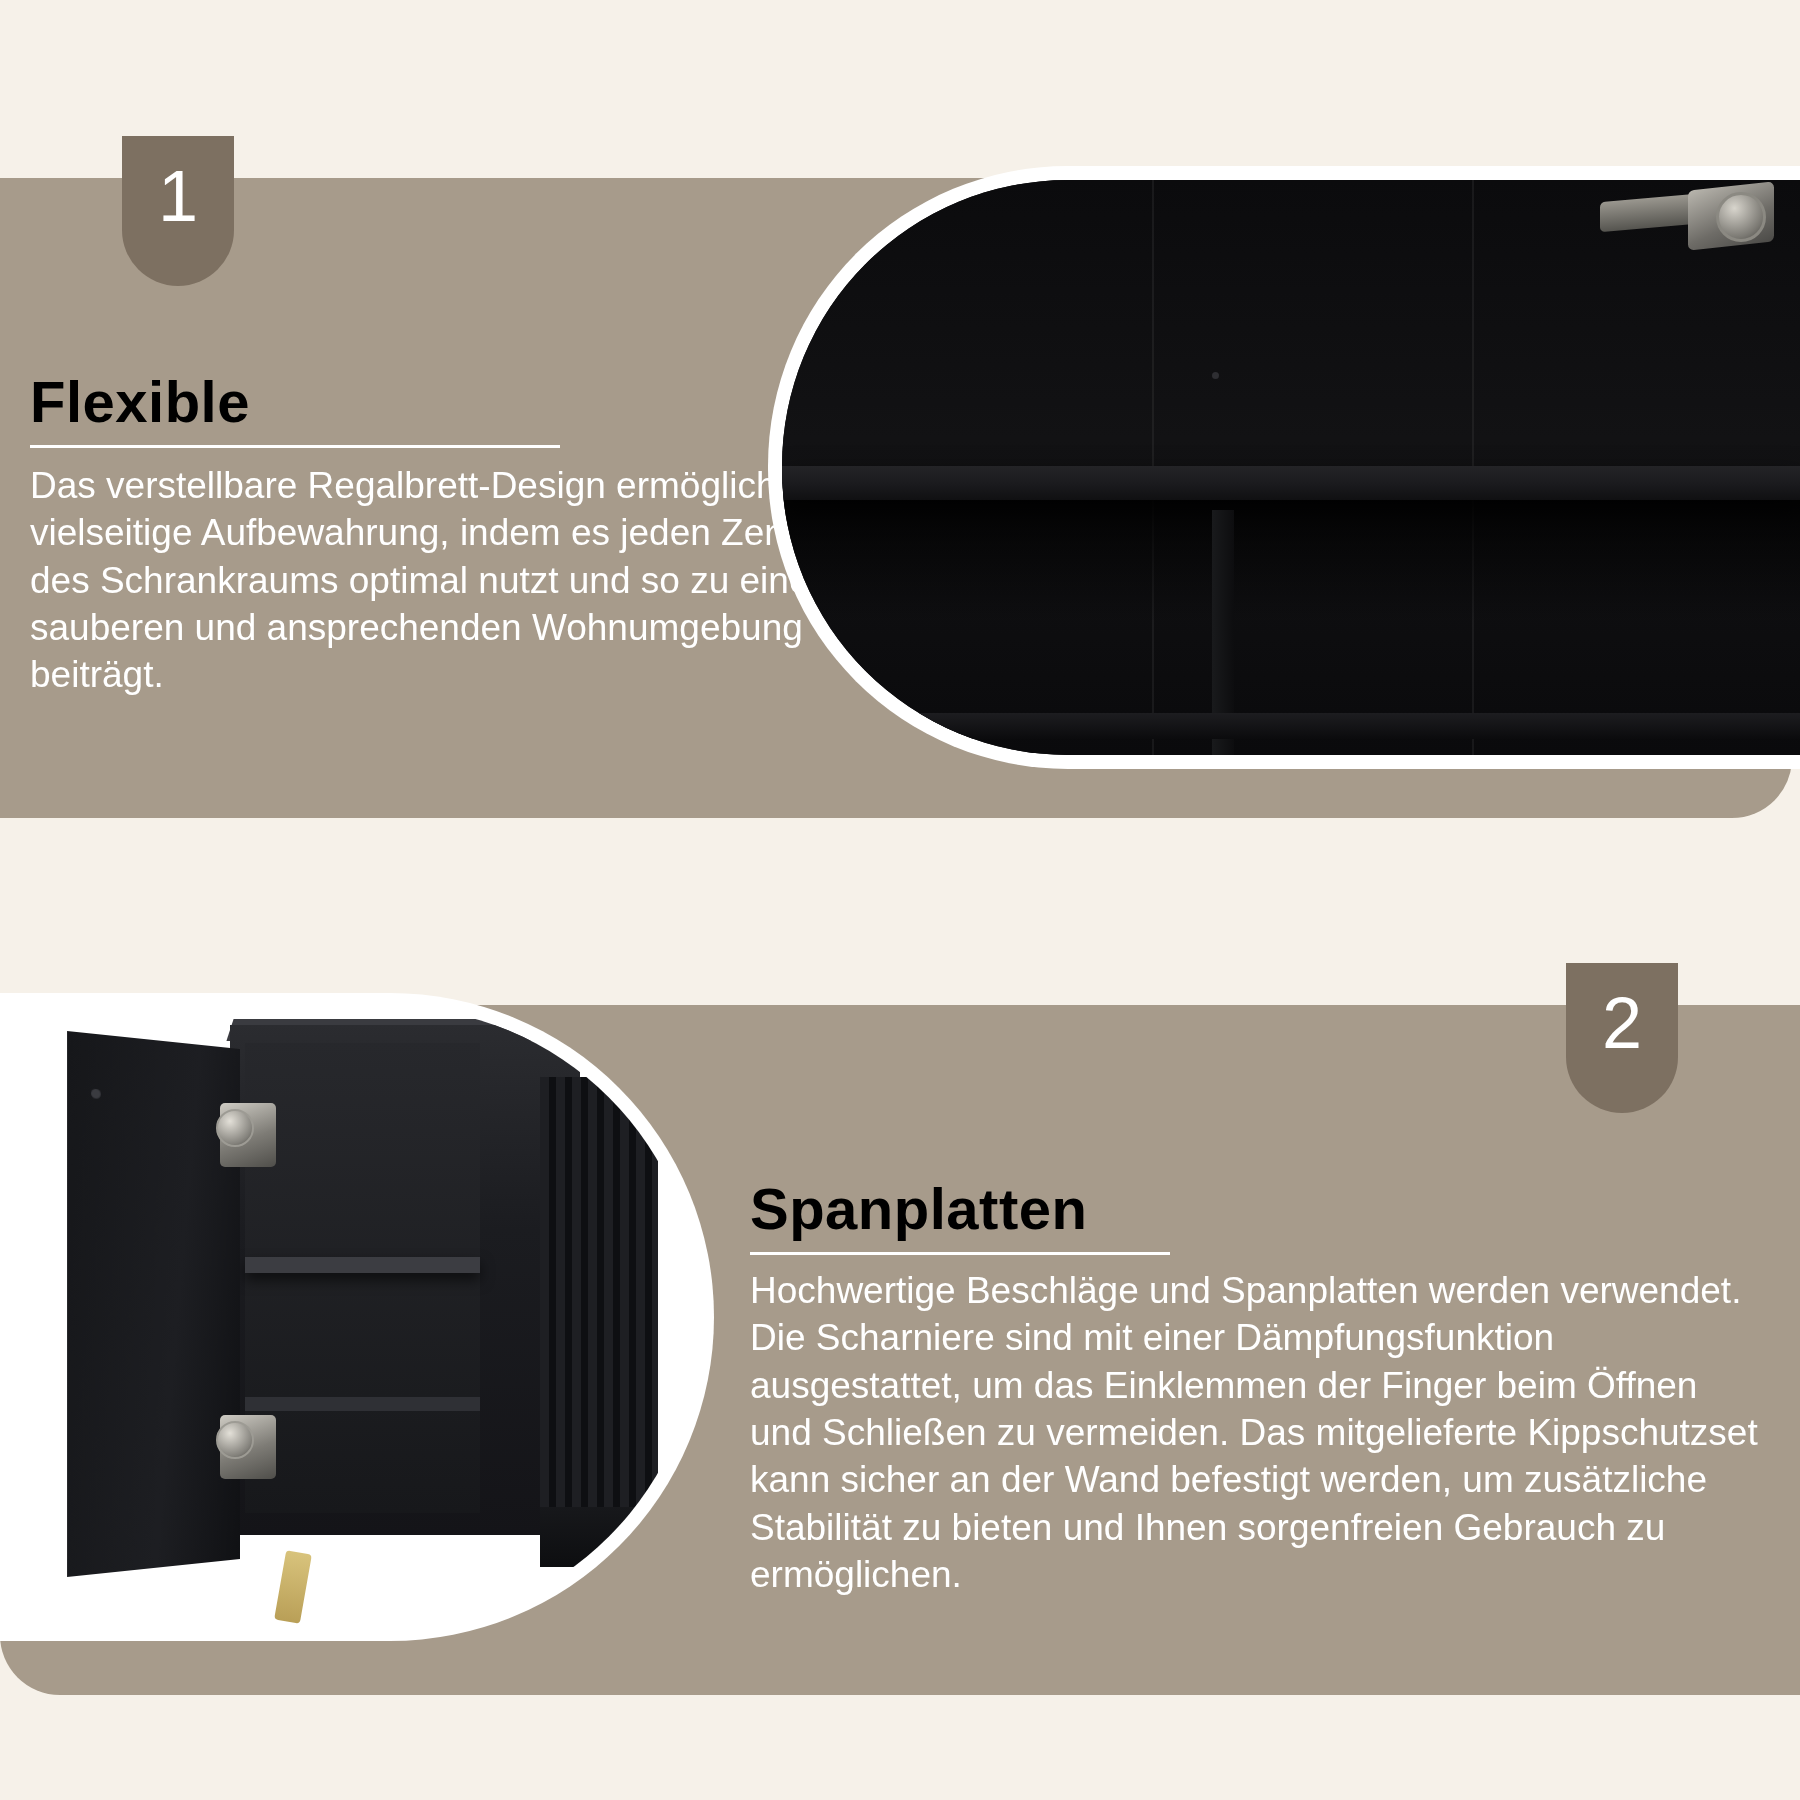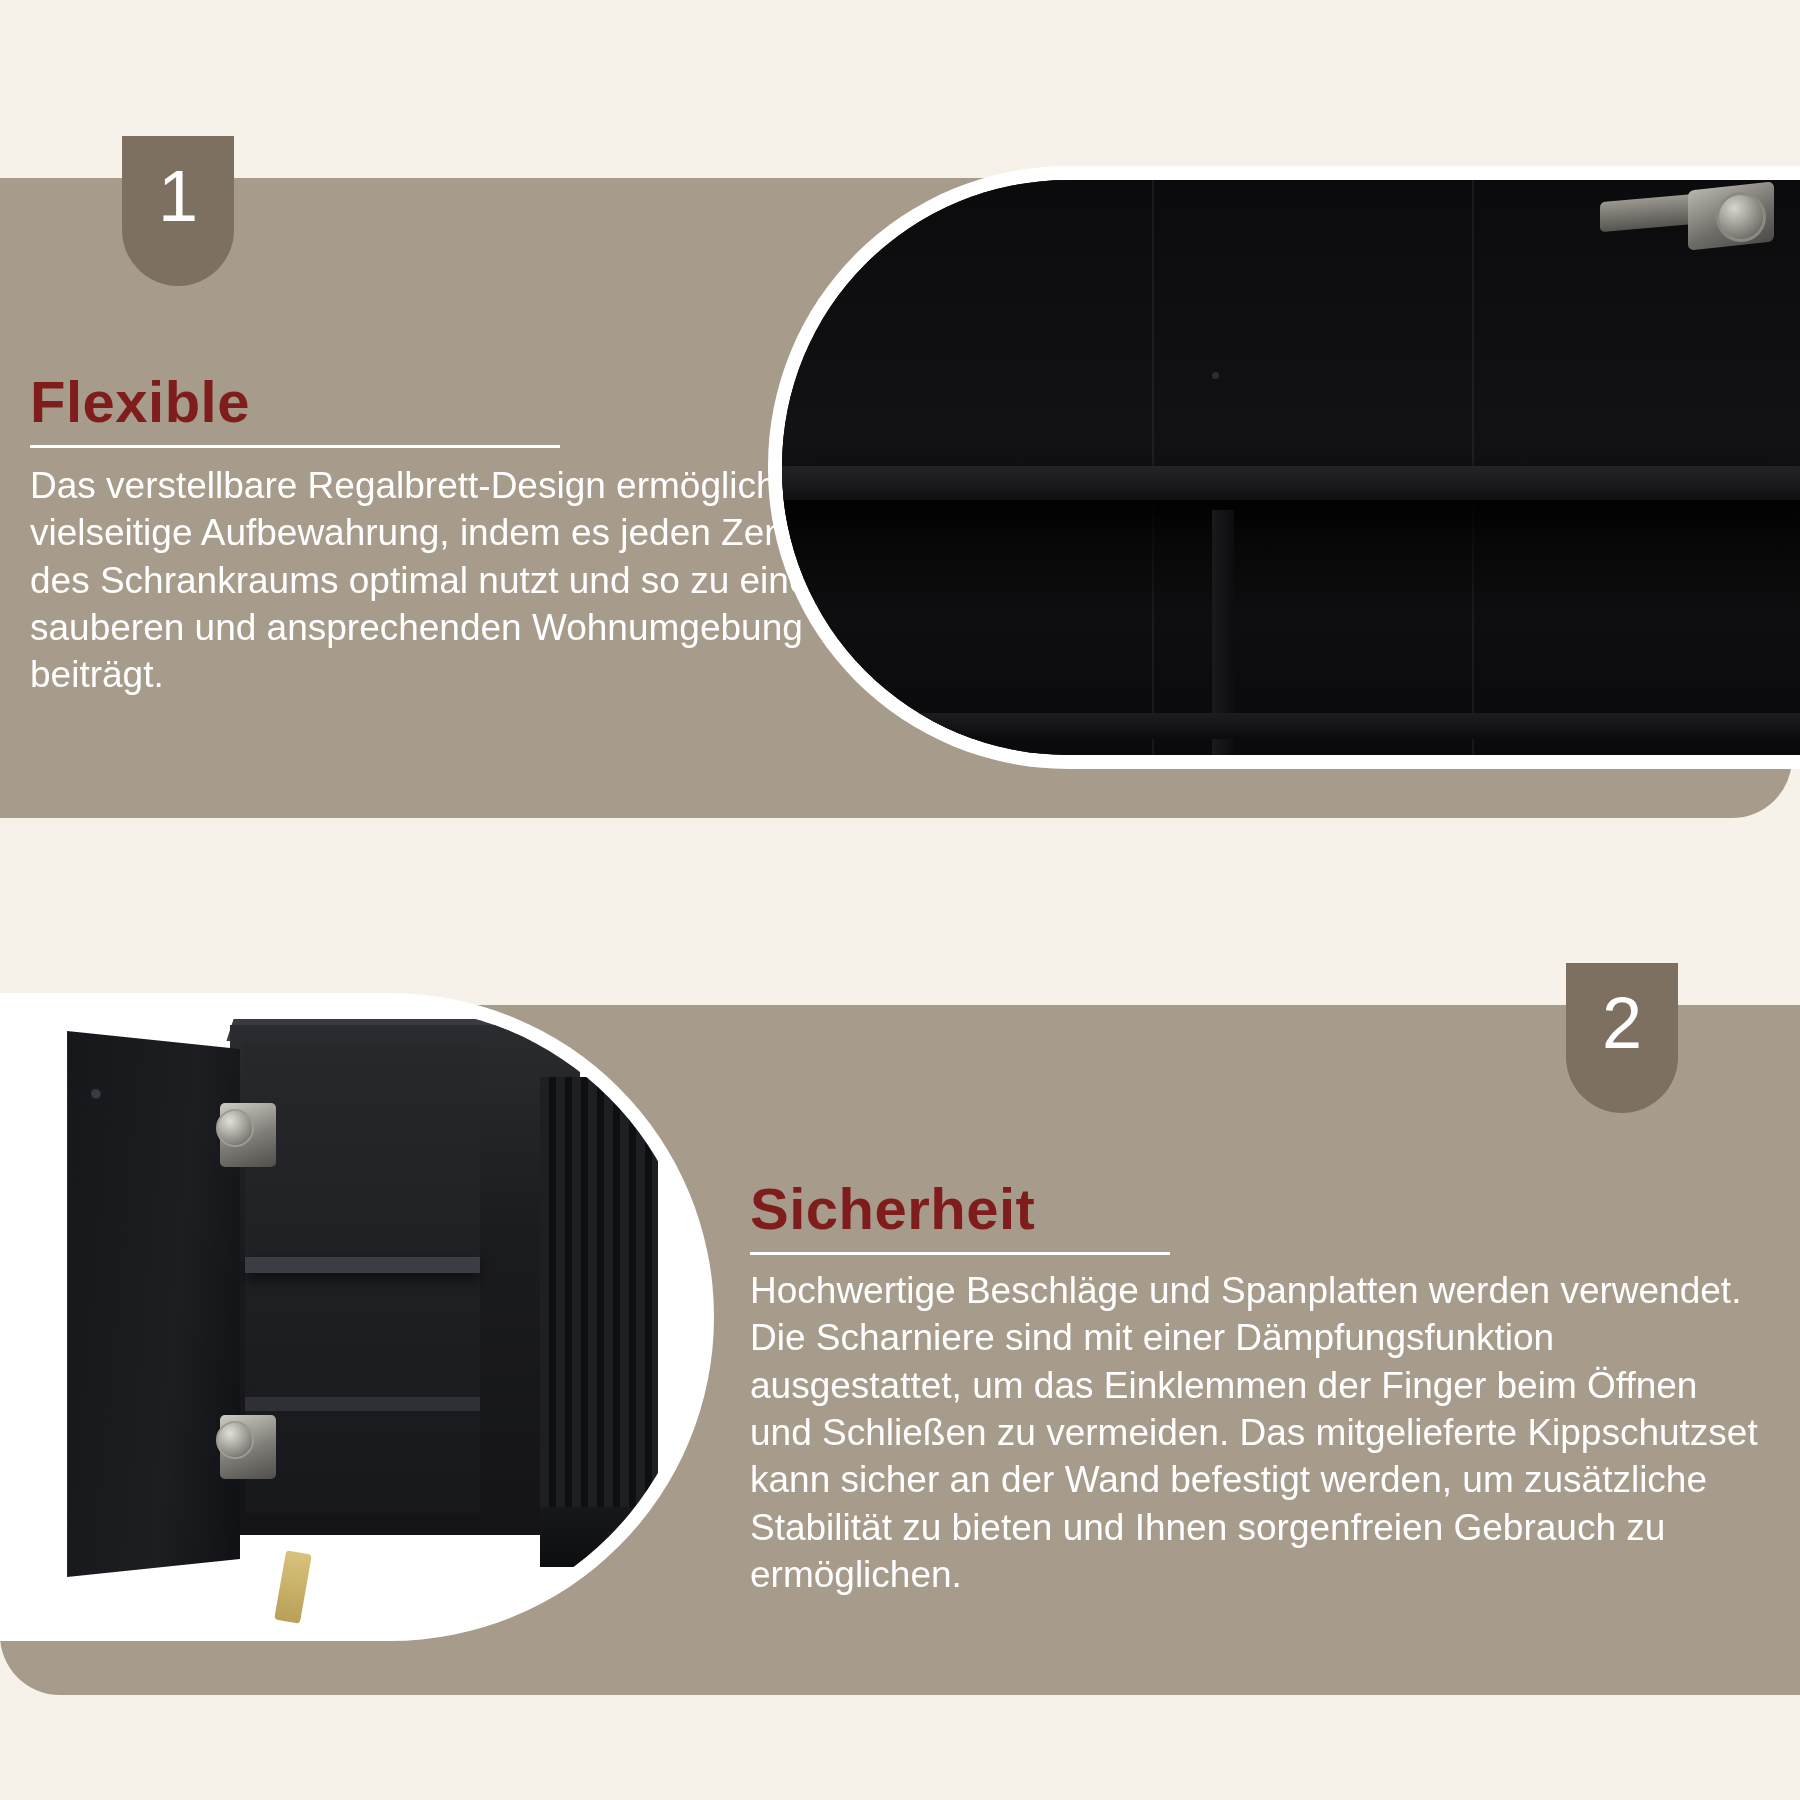--- a/index.html
+++ b/index.html
@@ -57,21 +57,21 @@
   .p1-text {
     position: absolute;
     left: 30px;
     top: 190px;
     width: 880px;
     color: #ffffff;
   }
   .title {
     font-size: 58px;
     font-weight: bold;
-    color: #7f1d1d;
+    color: #000000;
     letter-spacing: 0.5px;
     margin: 0;
     padding: 0 0 10px 0;
   }
   .title-rule {
     height: 3px;
     background: #ffffff;
     width: 530px;
     margin: 0 0 14px 0;
   }
@@ -402,17 +402,17 @@
       </div>
       <div class="hinge2 hinge2b">
         <div class="plate"></div>
         <div class="cup"></div>
       </div>
       <div class="cab2-leg"></div>
     </div>
   </div>
 
   <div class="p2-text">
-    <div class="title">Sicherheit</div>
+    <div class="title">Spanplatten</div>
     <div class="title-rule2"></div>
     <div class="body-text">Hochwertige Beschläge und Spanplatten werden verwendet. Die Scharniere sind mit einer Dämpfungsfunktion ausgestattet, um das Einklemmen der Finger beim Öffnen und Schließen zu vermeiden. Das mitgelieferte Kippschutzset kann sicher an der Wand befestigt werden, um zusätzliche Stabilität zu bieten und Ihnen sorgenfreien Gebrauch zu ermöglichen.</div>
   </div>
 </div>
 
 </body></html>

